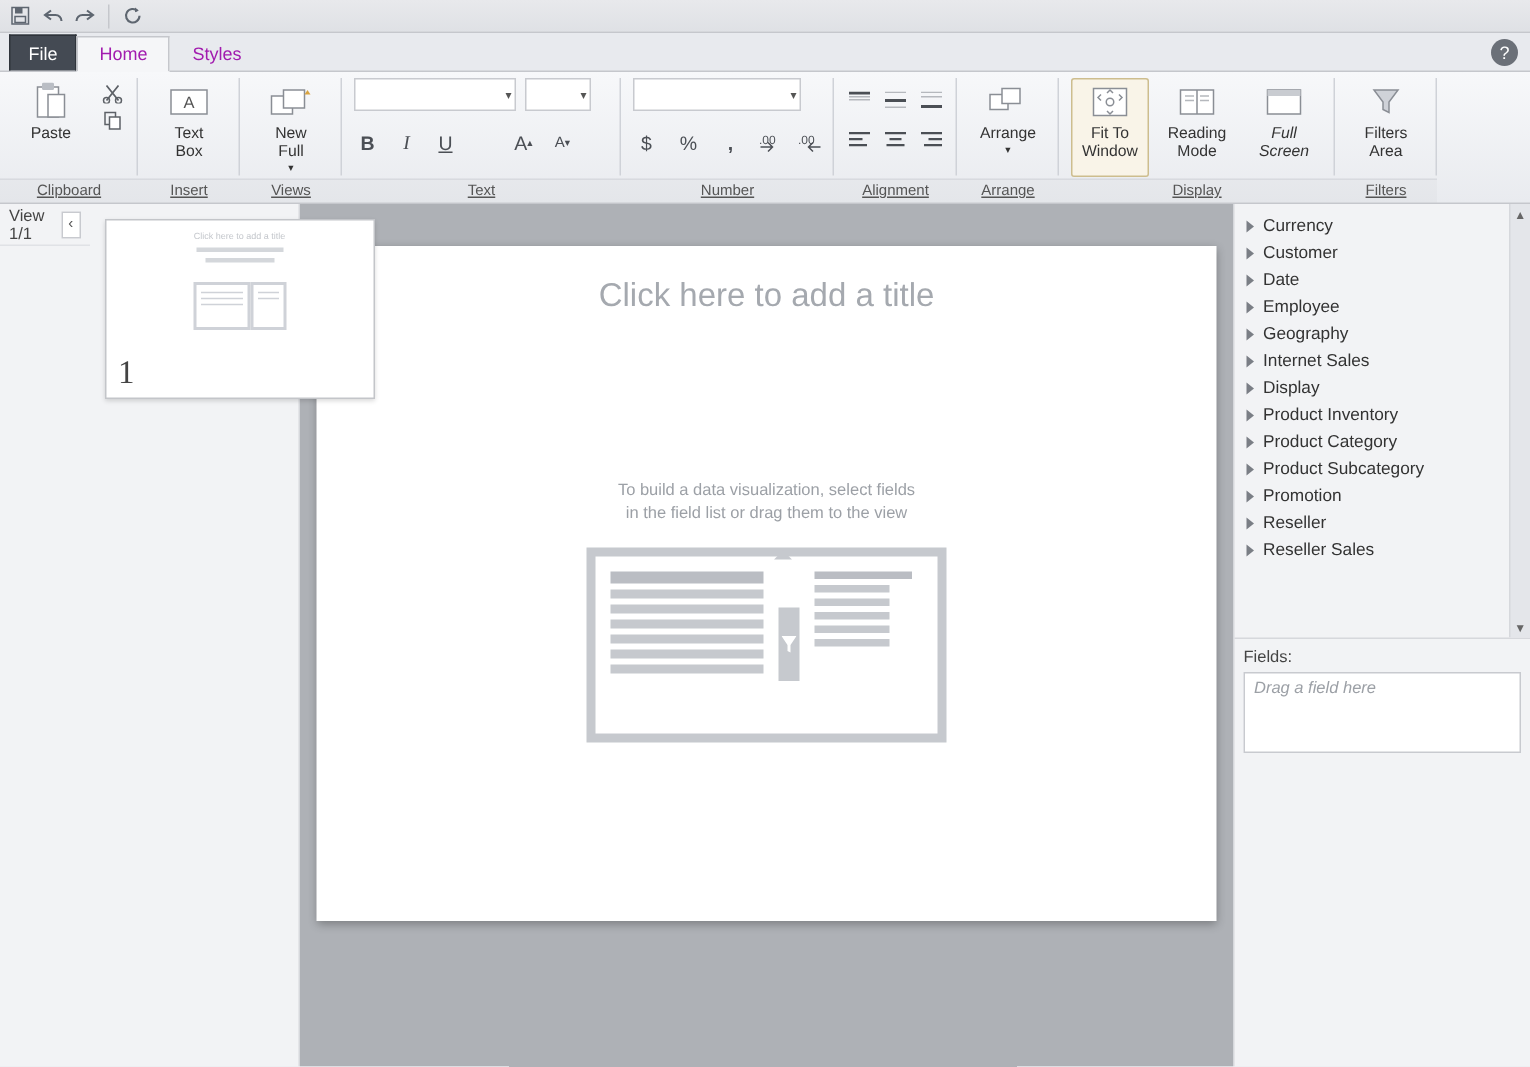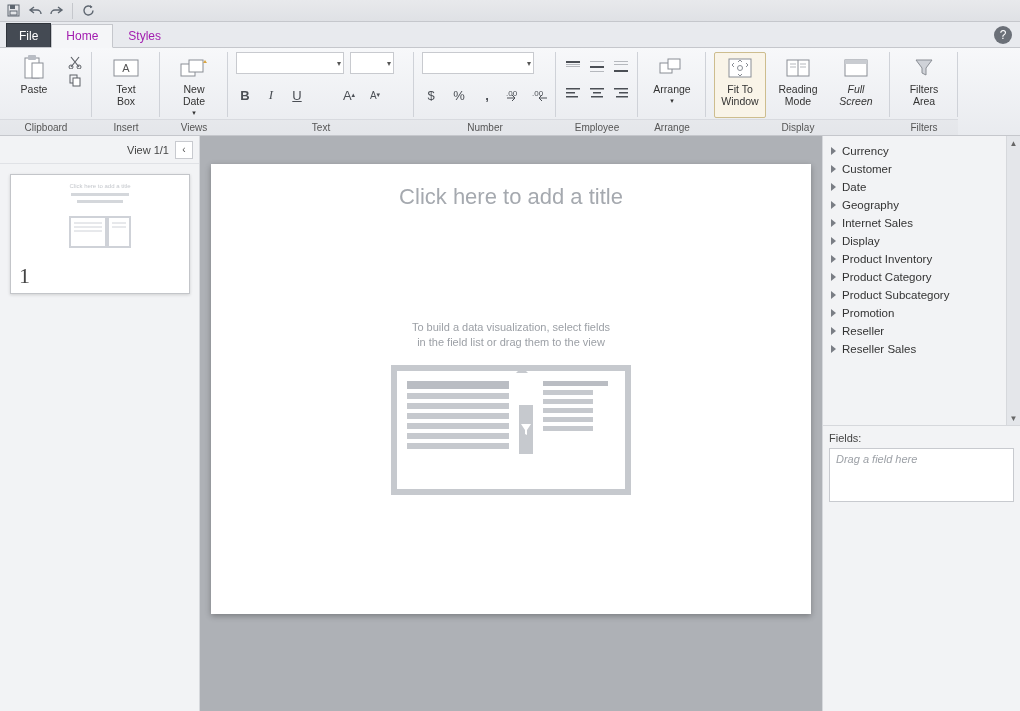--- a/index.html
+++ b/index.html
@@ -54,20 +54,21 @@
     padding: 4px 8px 0 8px;
     position:relative;
   }
   .group::after {
     content:""; position:absolute; right:0; top:4px; bottom:18px; width:1px; background:#cfd2d8;
   }
   .group-label {
     text-align:center; font-size:10px; color:#555; padding:2px 0;
     border-top:1px solid #d8dadf; background:rgba(0,0,0,0.02);
     margin: 0 -8px;
+    text-decoration: underline;
   }
   .group-body { display:flex; align-items:flex-start; gap:6px; flex:1; }
 
   .bigbtn {
     display:flex; flex-direction:column; align-items:center; justify-content:flex-start;
     width:52px; padding-top:2px; gap:2px;
     font-size:10.5px; color:#333; text-align:center; line-height:1.15;
     border:1px solid transparent; border-radius:2px; height:66px;
   }
   .bigbtn.active { background:#f9f4e8; border-color:#cdbd8e; }
@@ -89,21 +90,21 @@
   .fmticon.tog { width:16px; }
 
   
   .main {
     display:flex; height: calc(711px - 22px - 26px - 88px);
   }
 
   
   .navpane {
     width: 200px; background:#f2f3f5; border-right:1px solid #d6d8dc;
-    display:flex; flex-direction:column;
+    display:flex; 
   }
   .navhdr {
     height:28px; display:flex; align-items:center; justify-content:flex-end;
     padding:0 6px; gap:6px; border-bottom:1px solid #e0e2e6;
     font-size:11px; color:#444;
   }
   .navhdr .navchev {
     width:18px; height:18px; border:1px solid #c8cacf; background:#fff;
     display:flex; align-items:center; justify-content:center; font-size:10px; color:#555;
   }
@@ -291,21 +292,21 @@
     <div class="group-body">
       <div class="bigbtn">
         <div class="bigico">
           <svg width="28" height="18" viewBox="0 0 28 18">
               <rect x="1" y="5" width="14" height="12" fill="#fff" stroke="#8a8e95"></rect>
               <rect x="9" y="1" width="14" height="12" fill="#fff" stroke="#8a8e95"></rect>
               <path d="M23 4 l4 0 l-2 -3 z" fill="#d9a441"></path>
             </svg>
         </div>
         <span style="white-space:pre-line;">New
-Date</span>
+Full</span>
         <span style="font-size:7px;">▾</span>
       </div>
     </div>
     <div class="group-label">Views</div>
   </div>
 
   <div class="group" style="min-width:186px;">
     <div class="group-body" style="flex-direction:column; gap:6px; width:100%;">
       <div style="display:flex; gap:6px;">
         <div class="combo" style="width:108px;">
@@ -401,21 +402,21 @@
           </div>
         <div class="fmticon">
             <svg width="14" height="12">
               <rect y="1" width="14" height="1.5" fill="#4b4f55"></rect>
               <rect x="5" y="5" width="9" height="1.5" fill="#4b4f55"></rect>
               <rect x="2" y="9" width="12" height="1.5" fill="#4b4f55"></rect>
             </svg>
           </div>
       </div>
     </div>
-    <div class="group-label">Employee</div>
+    <div class="group-label">Alignment</div>
   </div>
 
   <div class="group" style="min-width:60px;">
     <div class="group-body">
       <div class="bigbtn">
         <div class="bigico">
           <svg width="26" height="20" viewBox="0 0 26 20">
               <rect x="1" y="5" width="12" height="10" fill="#fff" stroke="#8a8e95"></rect>
               <rect x="9" y="1" width="12" height="10" fill="#fff" stroke="#8a8e95"></rect>
             </svg>
@@ -562,20 +563,24 @@
           <div class="fielditem">
             <div class="exp"></div>
             <span>Customer</span>
           </div>
           <div class="fielditem">
             <div class="exp"></div>
             <span>Date</span>
           </div>
           <div class="fielditem">
             <div class="exp"></div>
+            <span>Employee</span>
+          </div>
+          <div class="fielditem">
+            <div class="exp"></div>
             <span>Geography</span>
           </div>
           <div class="fielditem">
             <div class="exp"></div>
             <span>Internet Sales</span>
           </div>
           <div class="fielditem">
             <div class="exp"></div>
             <span>Display</span>
           </div>

